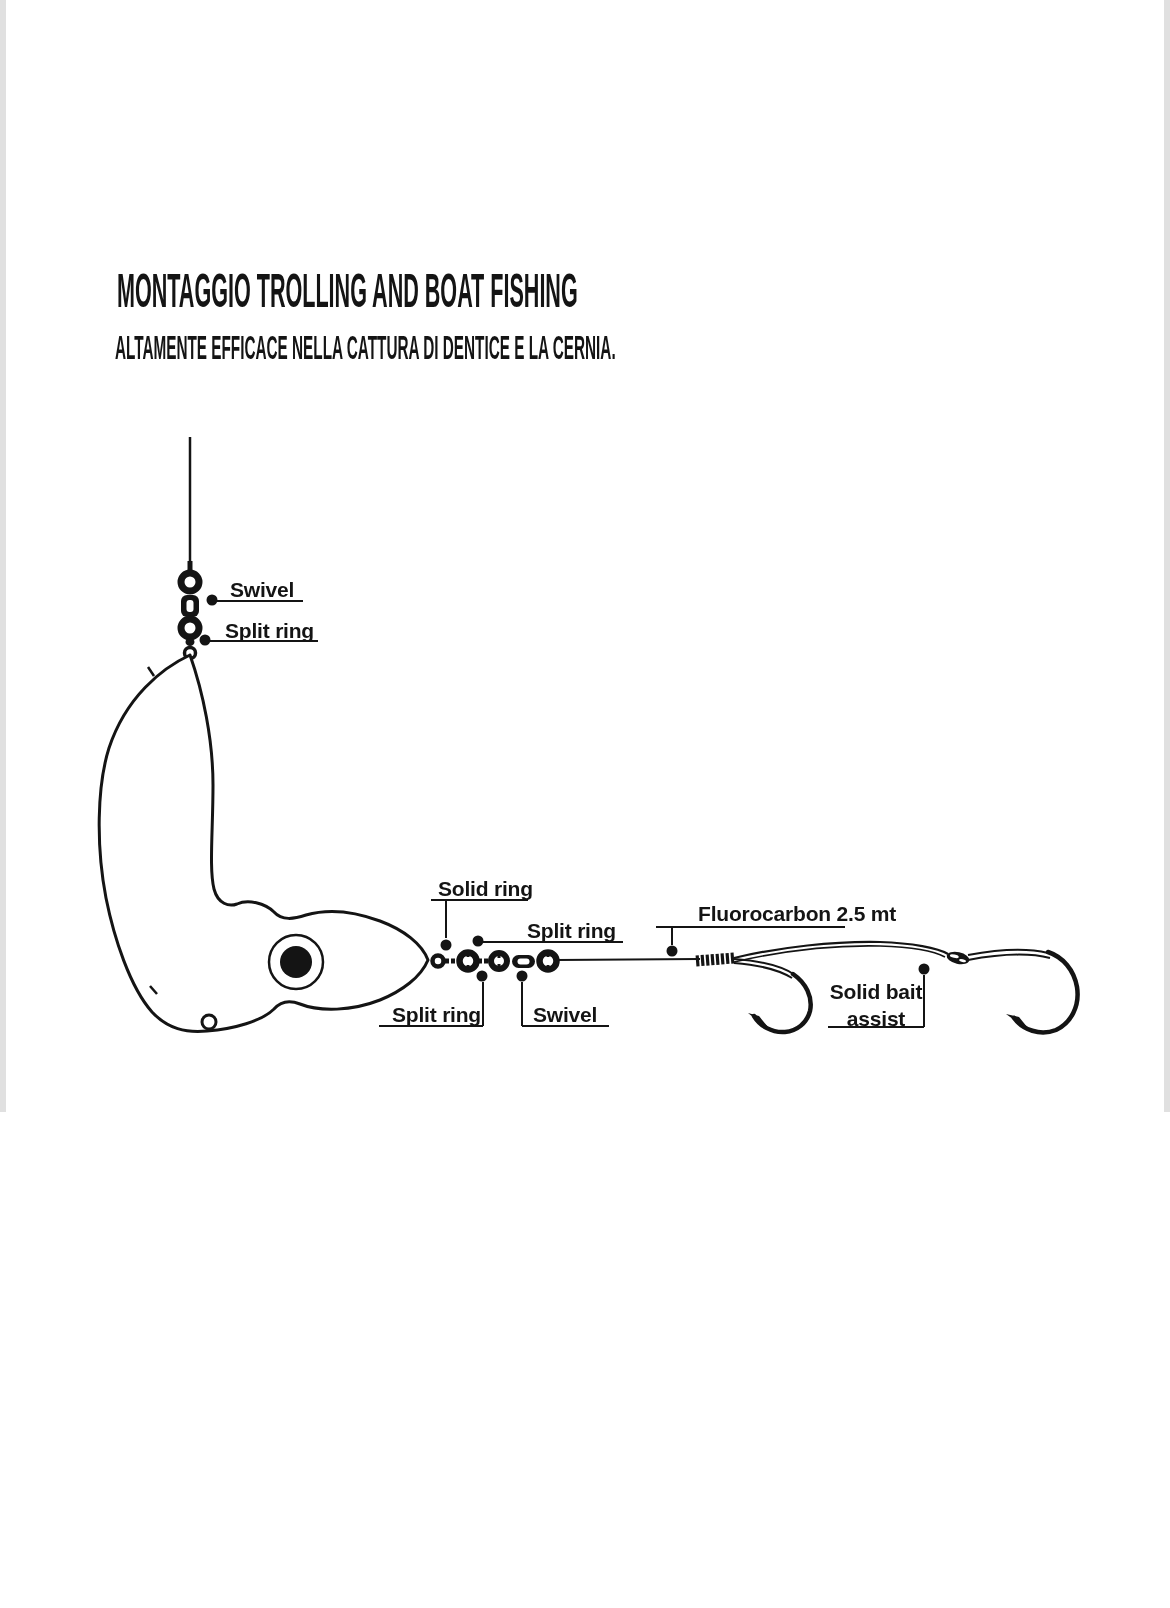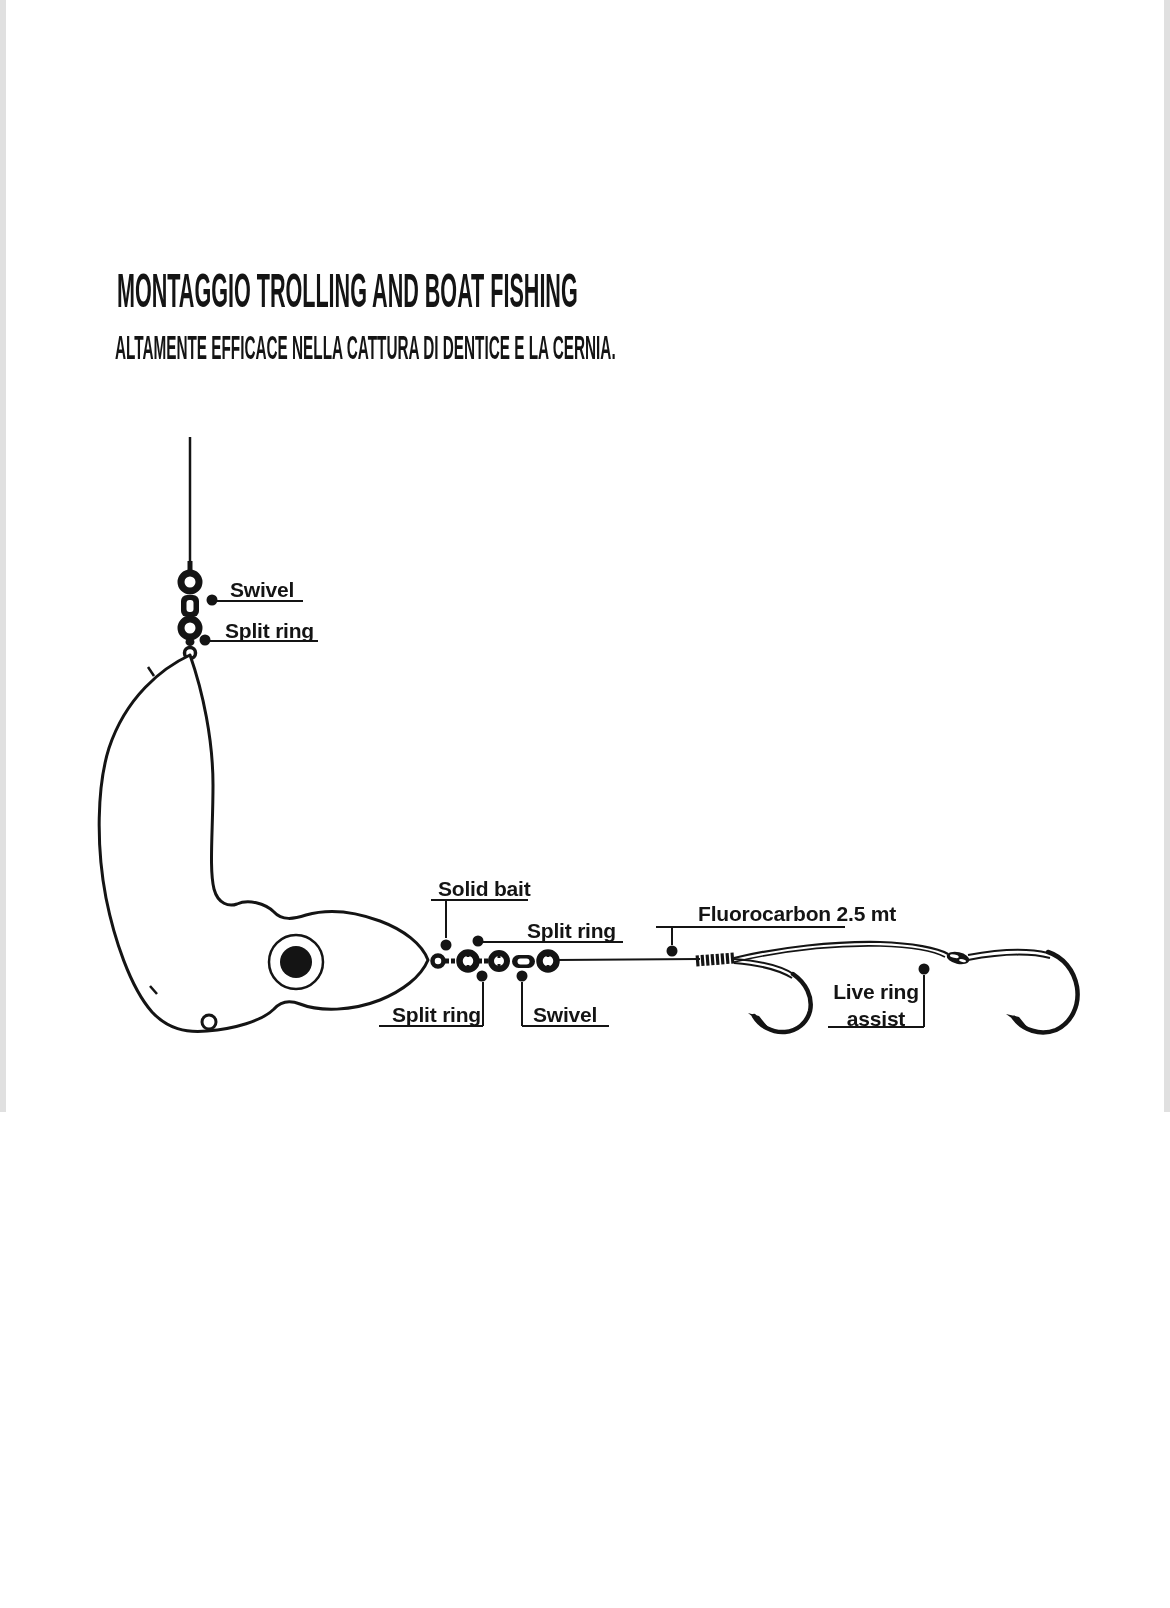--- a/index.html
+++ b/index.html
@@ -160,23 +160,23 @@
       <circle cx="672" cy="951" r="5.5" fill="#141414" stroke="none"></circle>
 
       <line x1="828" y1="1027" x2="924" y2="1027"></line>
       <line x1="924" y1="1027" x2="924" y2="975"></line>
       <circle cx="924" cy="969" r="5.5" fill="#141414" stroke="none"></circle>
     </g>
   </svg>
 
   <div class="lbl lbl-swivel-top">Swivel</div>
   <div class="lbl lbl-splitring-top">Split ring</div>
-  <div class="lbl lbl-solidring">Solid bait</div>
+  <div class="lbl lbl-solidring">Solid ring</div>
   <div class="lbl lbl-splitring-mid">Split ring</div>
   <div class="lbl lbl-splitring-bottom">Split ring</div>
   <div class="lbl lbl-swivel-bottom">Swivel</div>
   <div class="lbl lbl-fluoro">Fluorocarbon 2.5 mt</div>
   <div class="lbl lbl-livebait">
-    <span>Live ring</span><br>
+    <span>Solid bait</span><br>
     <span>assist</span>
   </div>
 
 </div>
 
 </body></html>

